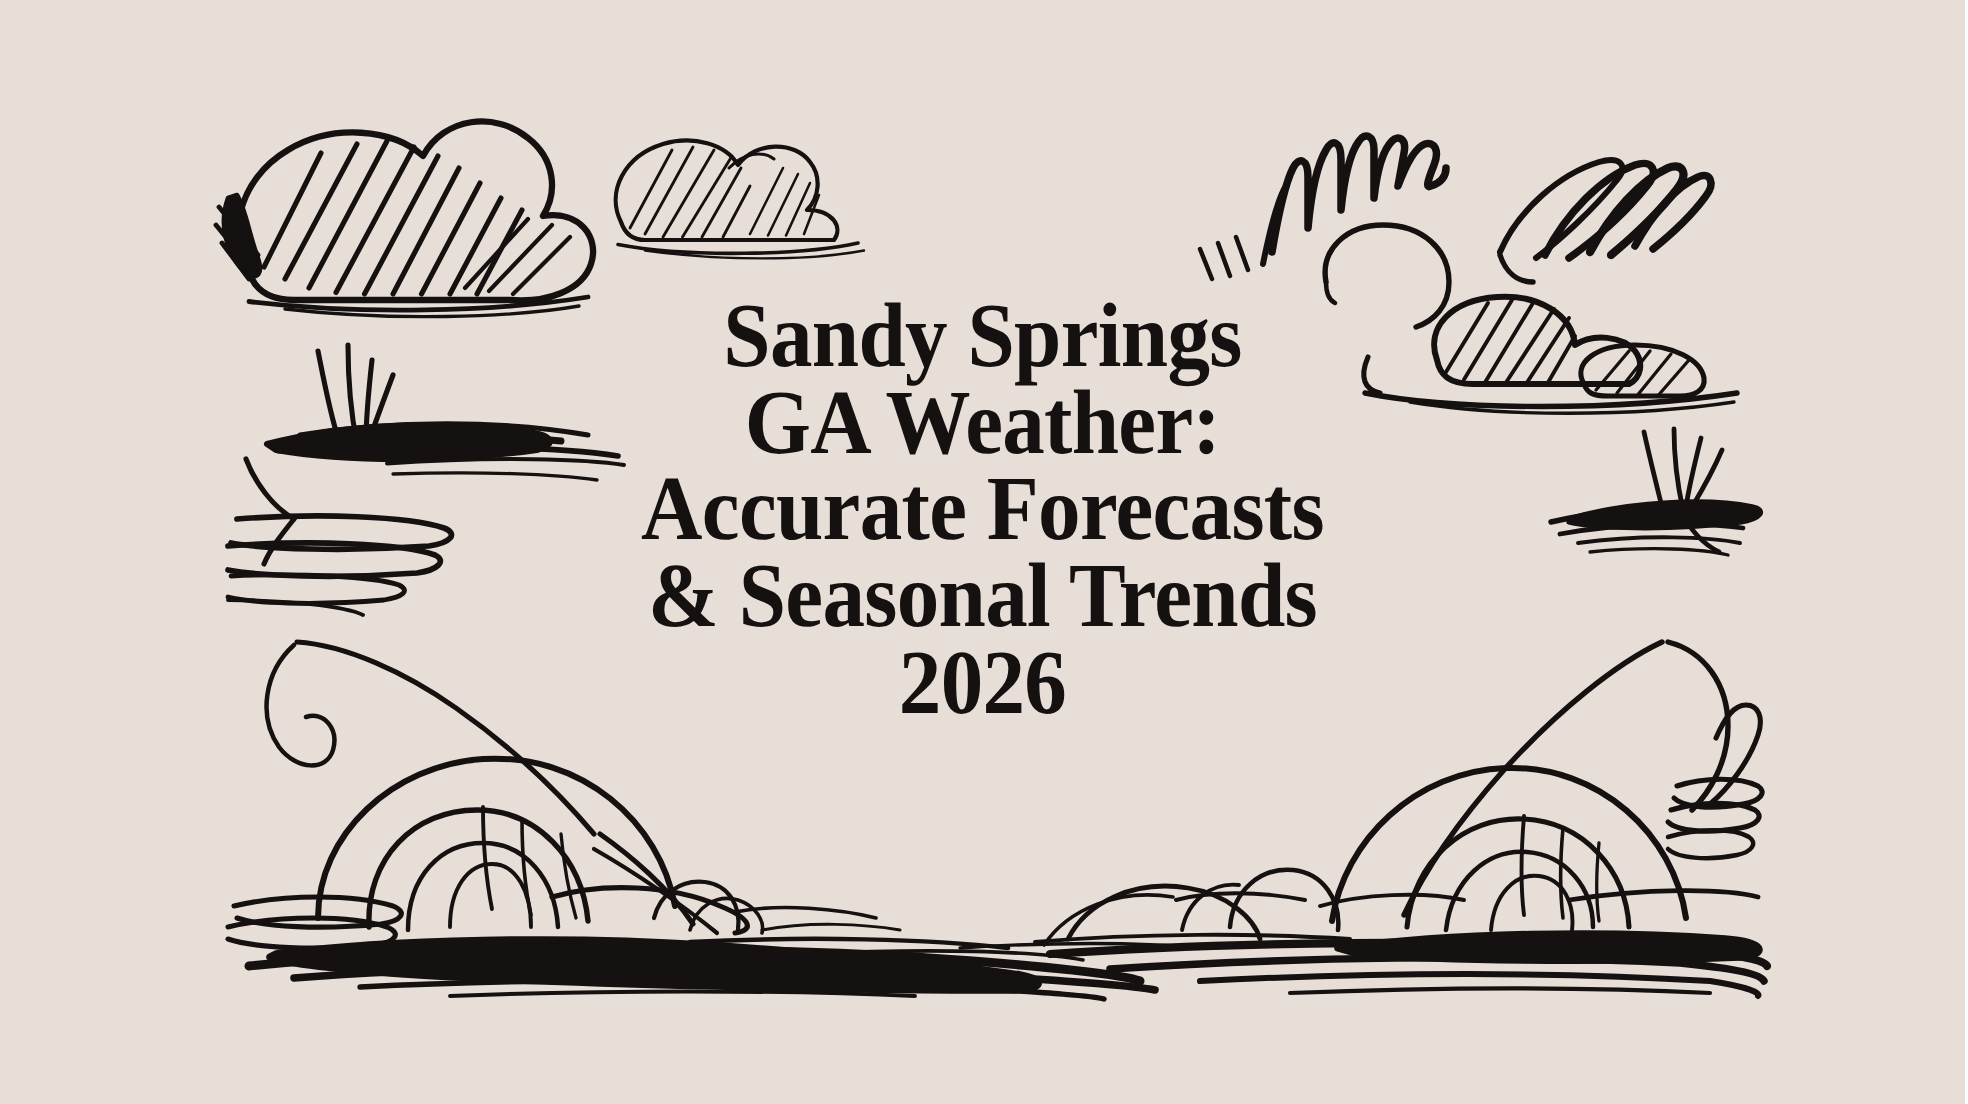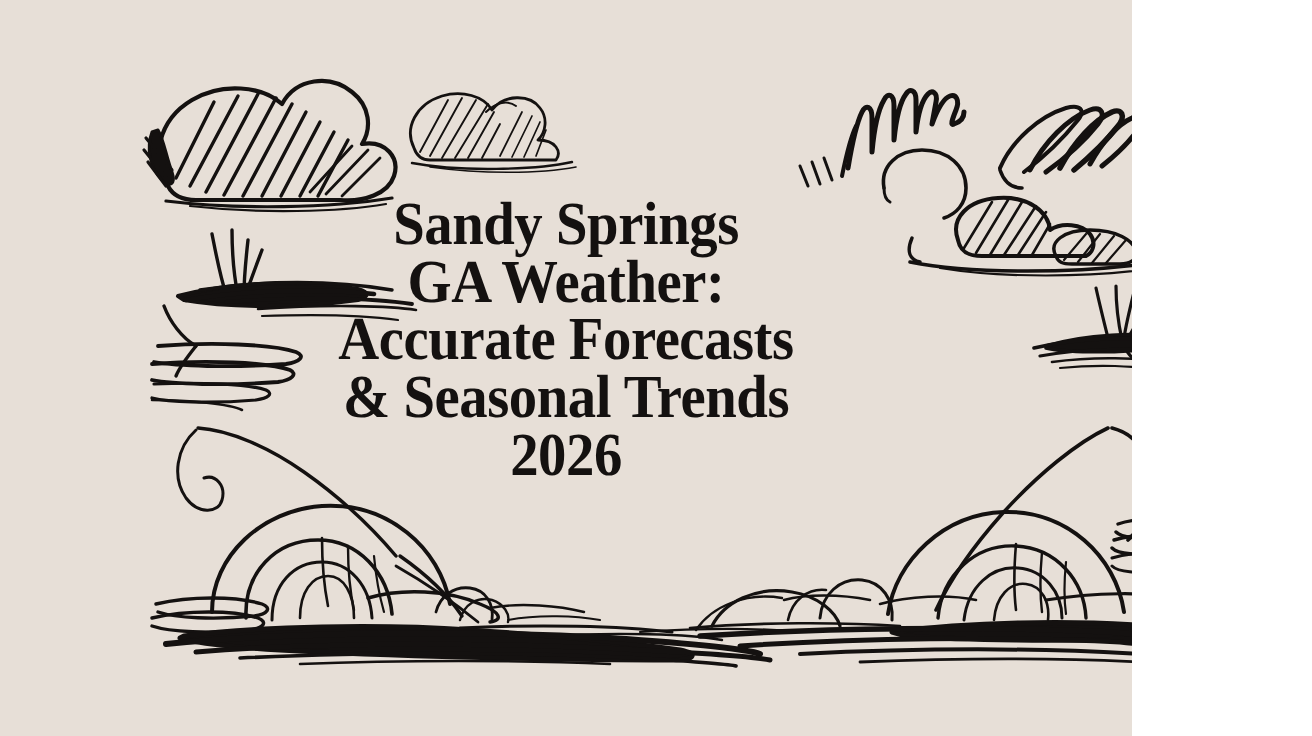--- a/index.html
+++ b/index.html
@@ -8,21 +8,21 @@
     padding: 0;
   }
   body {
     width: 1312px;
     height: 736px;
     overflow: hidden;
     font-family: "Liberation Serif", serif;
   }
   #banner {
     position: relative;
-    width: 1132px;
+    width: 1310px;
     height: 736px;
     background: #e7dfd7;
     overflow: hidden;
   }
   #art-layer {
     position: absolute;
     inset: 0;
     width: 1312px;
     height: 736px;
     pointer-events: none;

